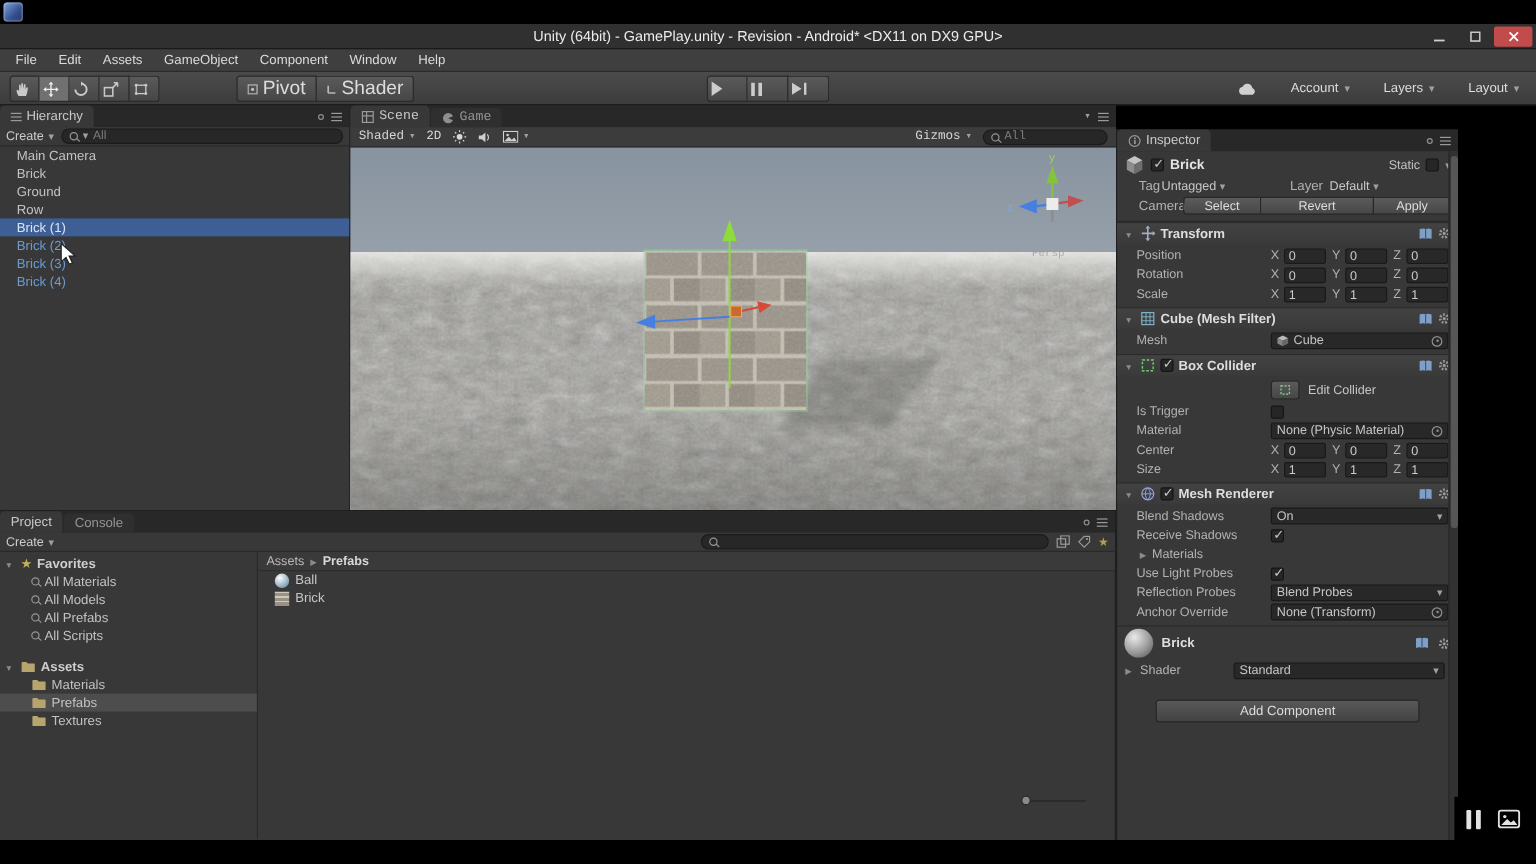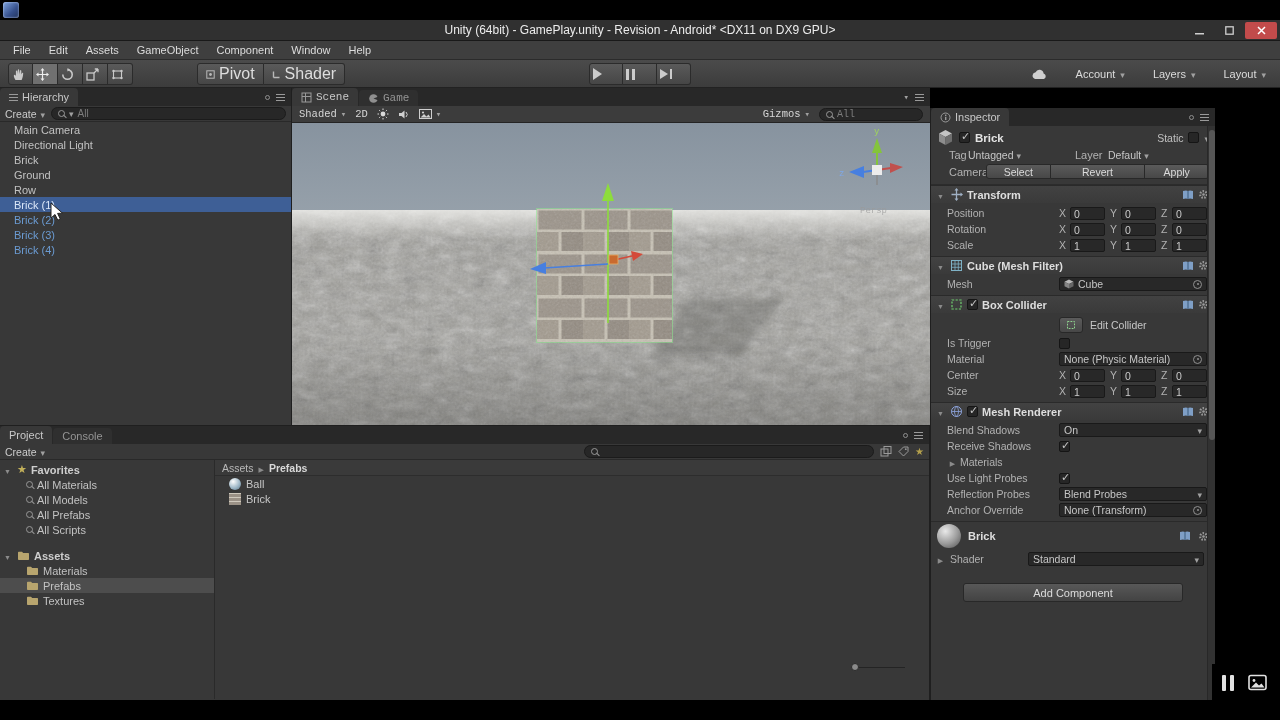--- a/index.html
+++ b/index.html
@@ -279,23 +279,20 @@
           <span class="mag"></span>
           <span class="cv"></span>
           <span>All</span>
         </div>
     </div>
     <div>
       <div class="hrow">
           <span>Main Camera</span>
         </div>
       <div class="hrow">
-          <span>Directional Light</span>
-        </div>
-      <div class="hrow">
           <span>Brick</span>
         </div>
       <div class="hrow">
           <span>Ground</span>
         </div>
       <div class="hrow">
           <span>Row</span>
         </div>
       <div class="hrow prefab sel">
           <span>Brick (1)</span>

